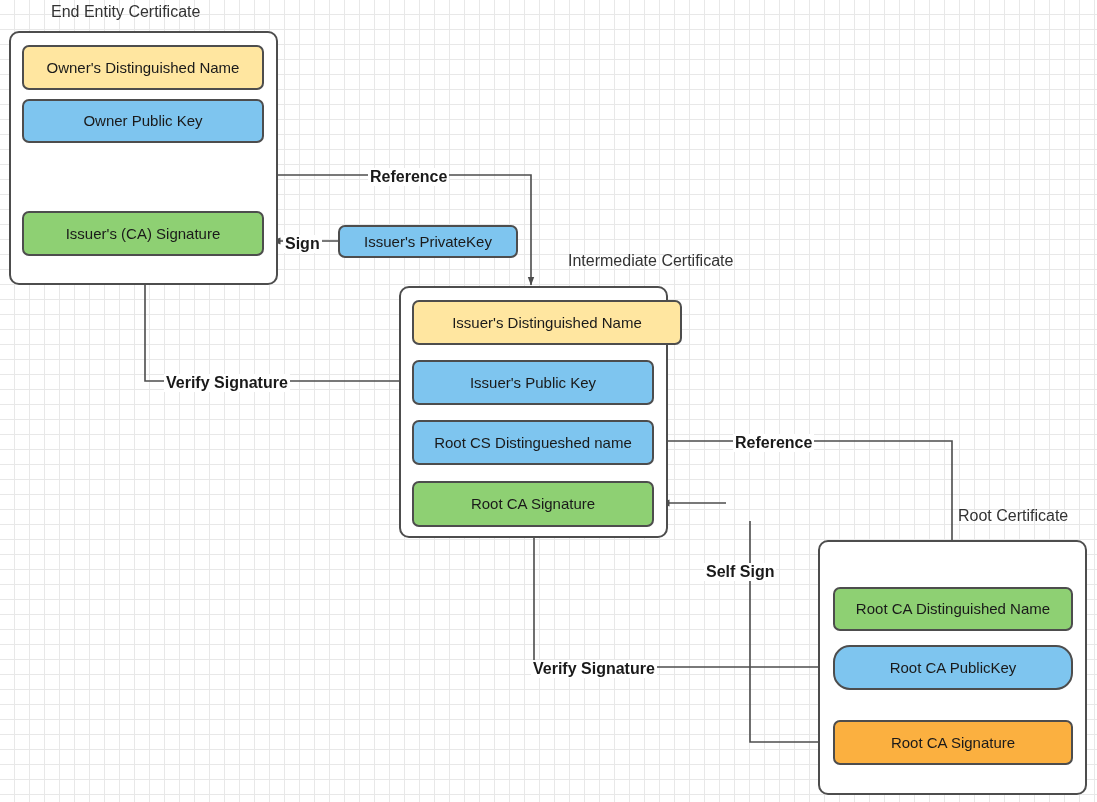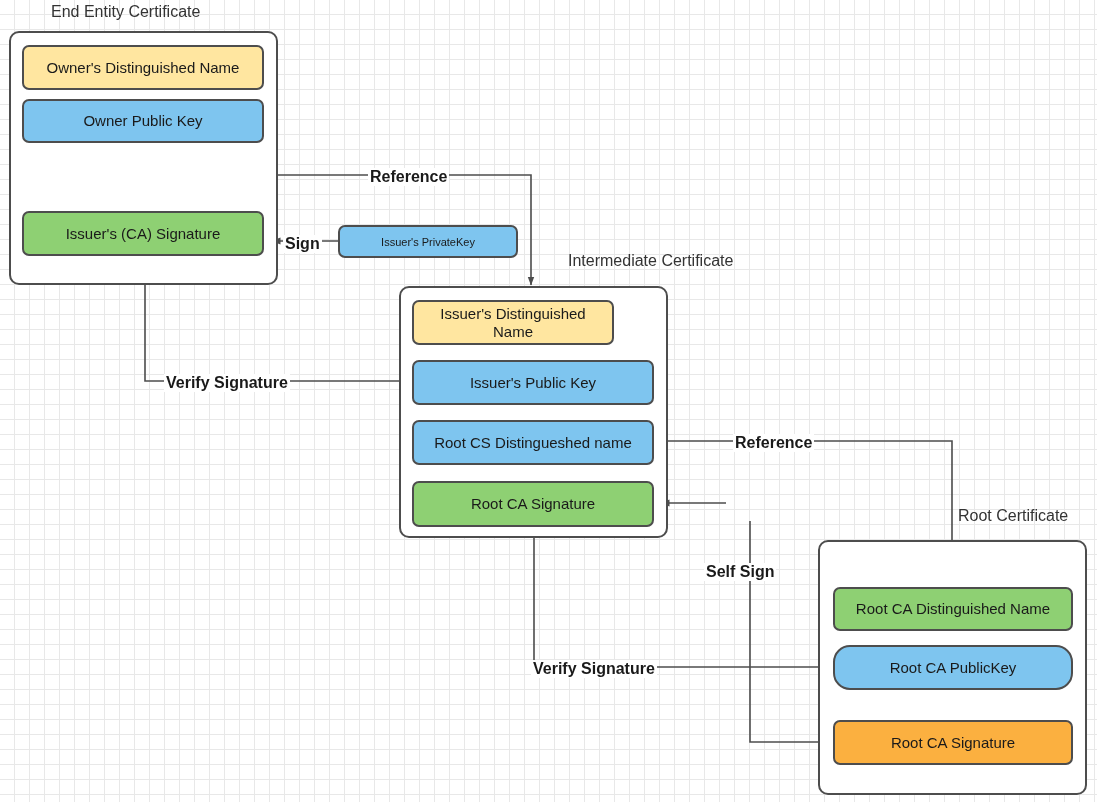--- a/index.html
+++ b/index.html
@@ -55,21 +55,21 @@
   }
   .keybox{
     position:absolute;
     box-sizing:border-box;
     border:2px solid #4d4d4d;
     border-radius:7px;
     display:flex;
     align-items:center;
     justify-content:center;
     text-align:center;
-    font-size:11px;
+    font-size:15px;
     color:#1a1a1a;
   }
   .edge-label{
     position:absolute;
     font-size:16px;
     font-weight:bold;
     color:#1a1a1a;
     background:#ffffff;
     white-space:nowrap;
     line-height:1;
@@ -112,21 +112,21 @@
   <div class="field" style="left:22px;top:45px;width:242px;height:45px;background:#ffe6a0;">Owner's Distinguished Name</div>
   <div class="field" style="left:22px;top:99px;width:242px;height:44px;background:#7ec5ef;">Owner Public  Key</div>
   <div class="field" style="left:22px;top:211px;width:242px;height:45px;background:#8ed073;">Issuer's (CA) Signature</div>
 
   <div class="keybox" style="left:338px;top:225px;width:180px;height:33px;background:#7ec5ef;">Issuer's PrivateKey</div>
 
   <div class="cert-title" style="left:568px;top:253px;">Intermediate Certificate</div>
 
   <div class="container" style="left:399px;top:286px;width:269px;height:252px;"></div>
 
-  <div class="field" style="left:412px;top:300px;width:202px;height:45px;background:#ffe6a0;">Issuer's Distinguished Name</div>
+  <div class="field" style="left:412px;top:300px;width:270px;height:45px;background:#ffe6a0;">Issuer's Distinguished Name</div>
   <div class="field" style="left:412px;top:360px;width:242px;height:45px;background:#7ec5ef;text-align:right;">Issuer's Public  Key</div>
   <div class="field" style="left:412px;top:420px;width:242px;height:45px;background:#7ec5ef;">Root CS Distingueshed name</div>
   <div class="field" style="left:412px;top:481px;width:242px;height:46px;background:#8ed073;">Root CA Signature</div>
 
 
   <div class="cert-title" style="left:958px;top:508px;">Root Certificate</div>
 
   <div class="container" style="left:818px;top:540px;width:269px;height:255px;"></div>
 
   <div class="field" style="left:833px;top:587px;width:240px;height:44px;background:#8ed073;">Root CA Distinguished Name</div>

